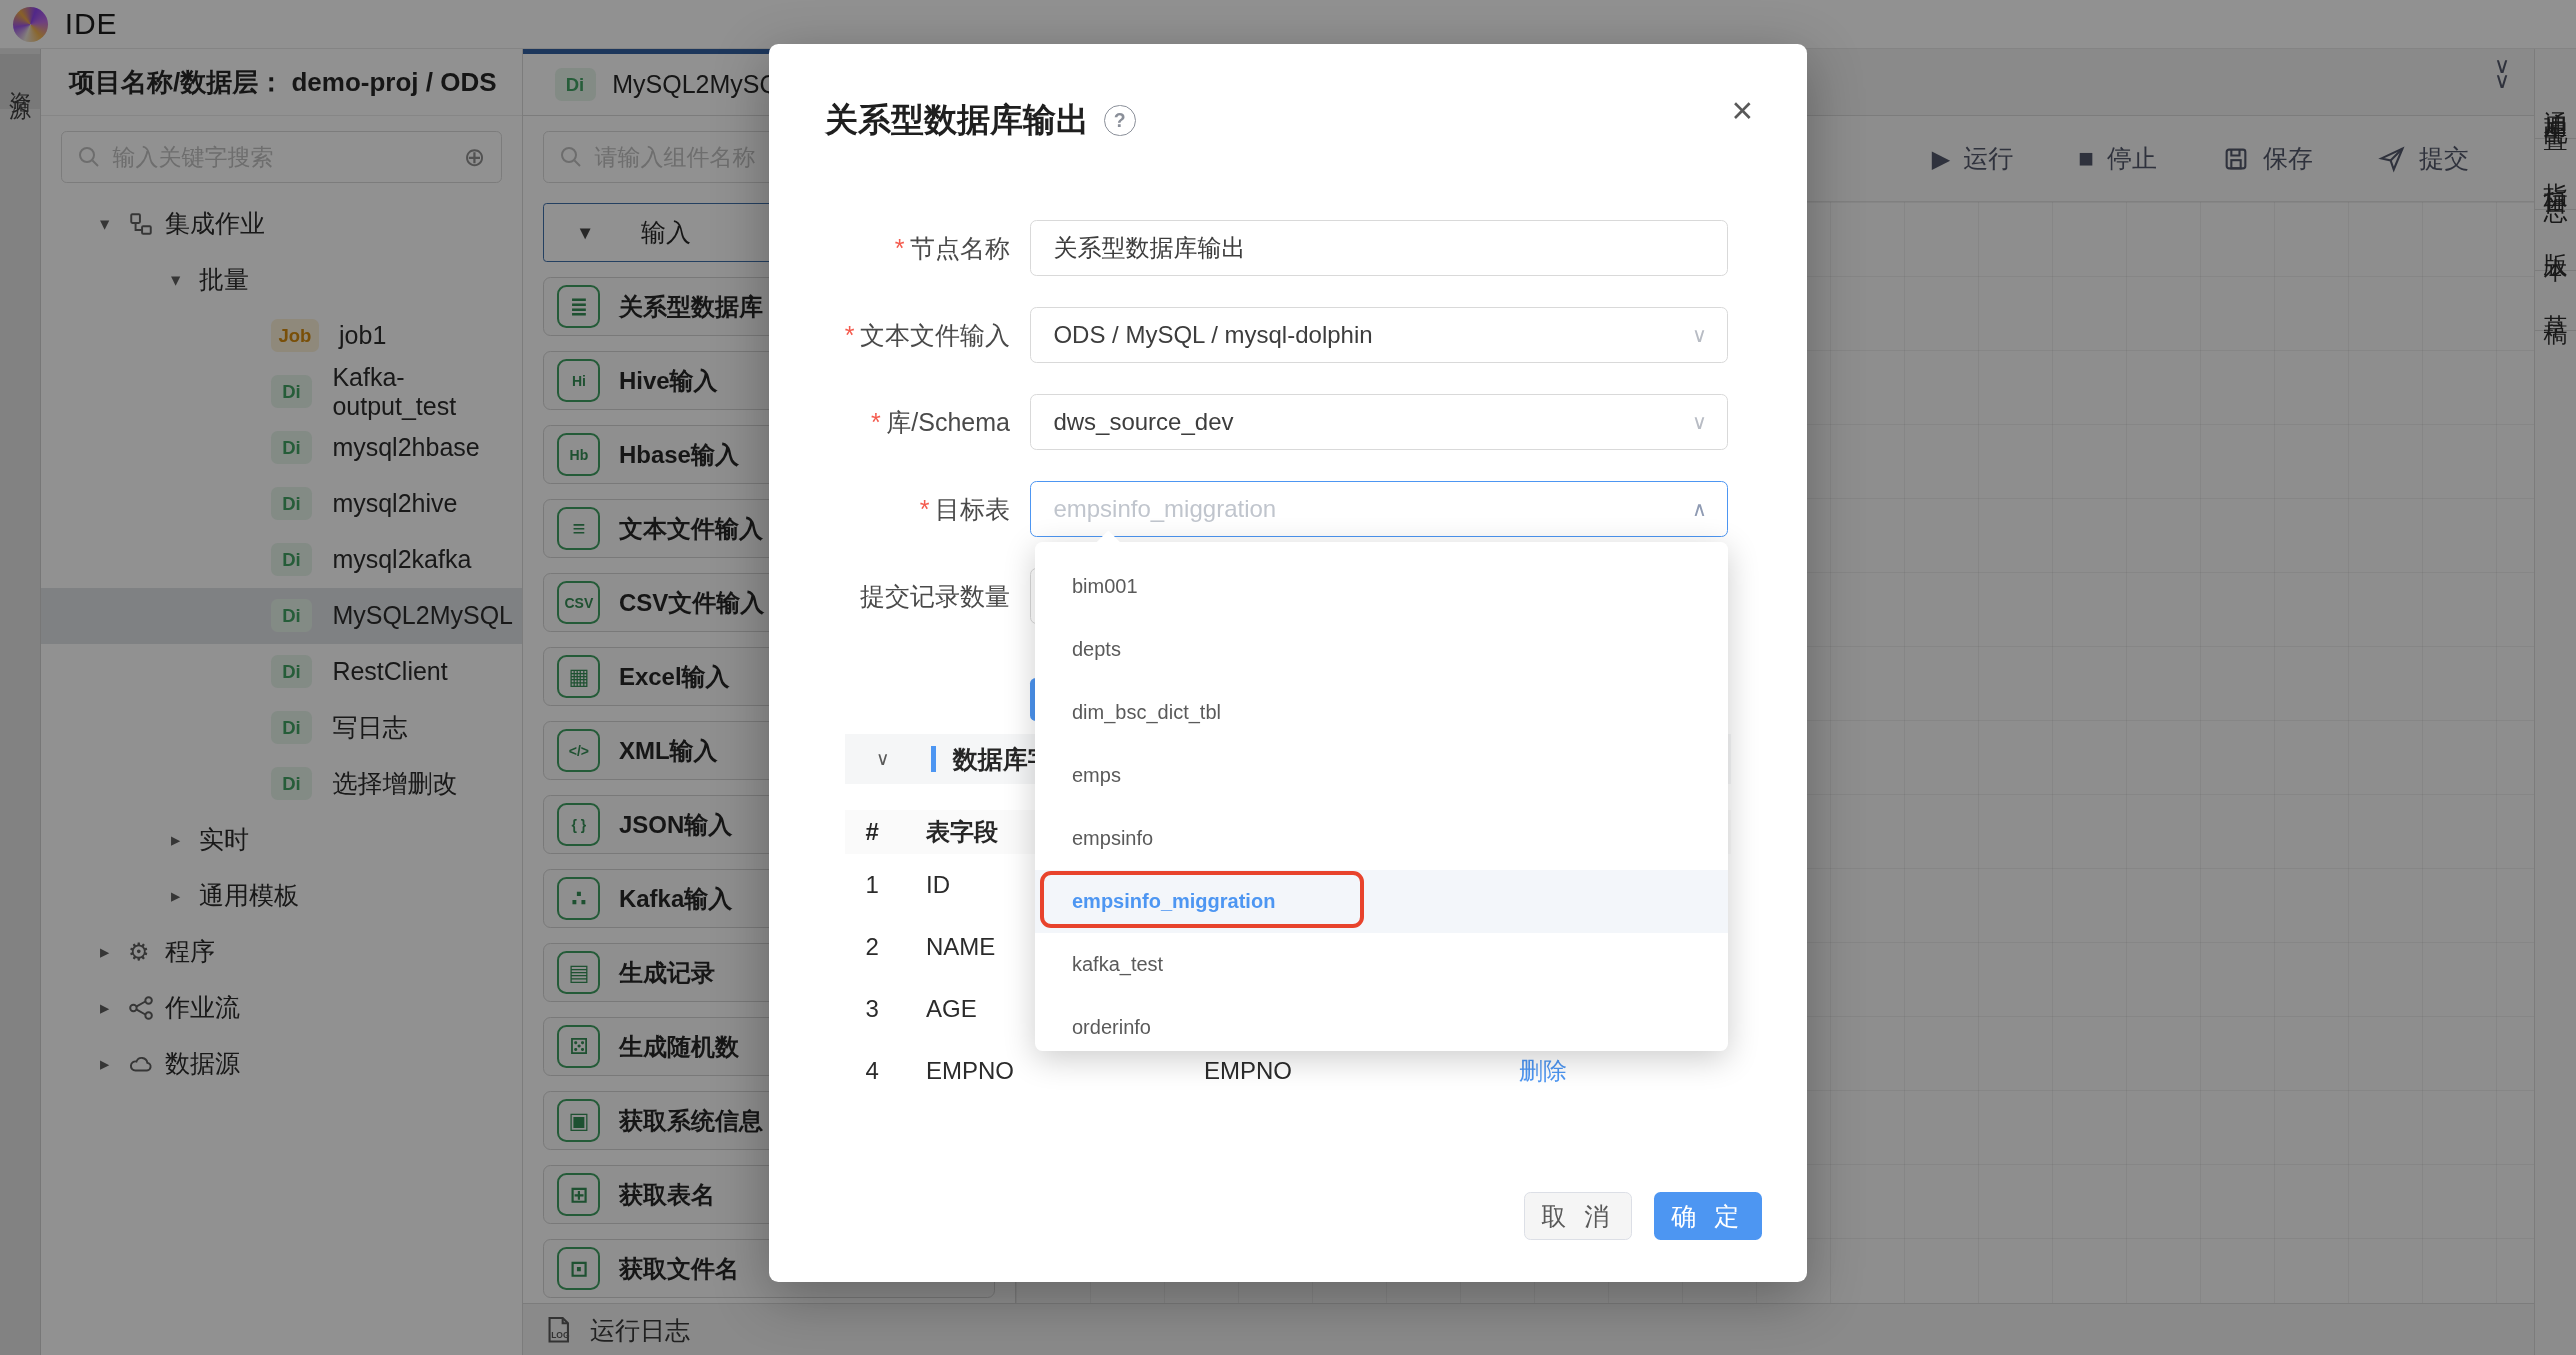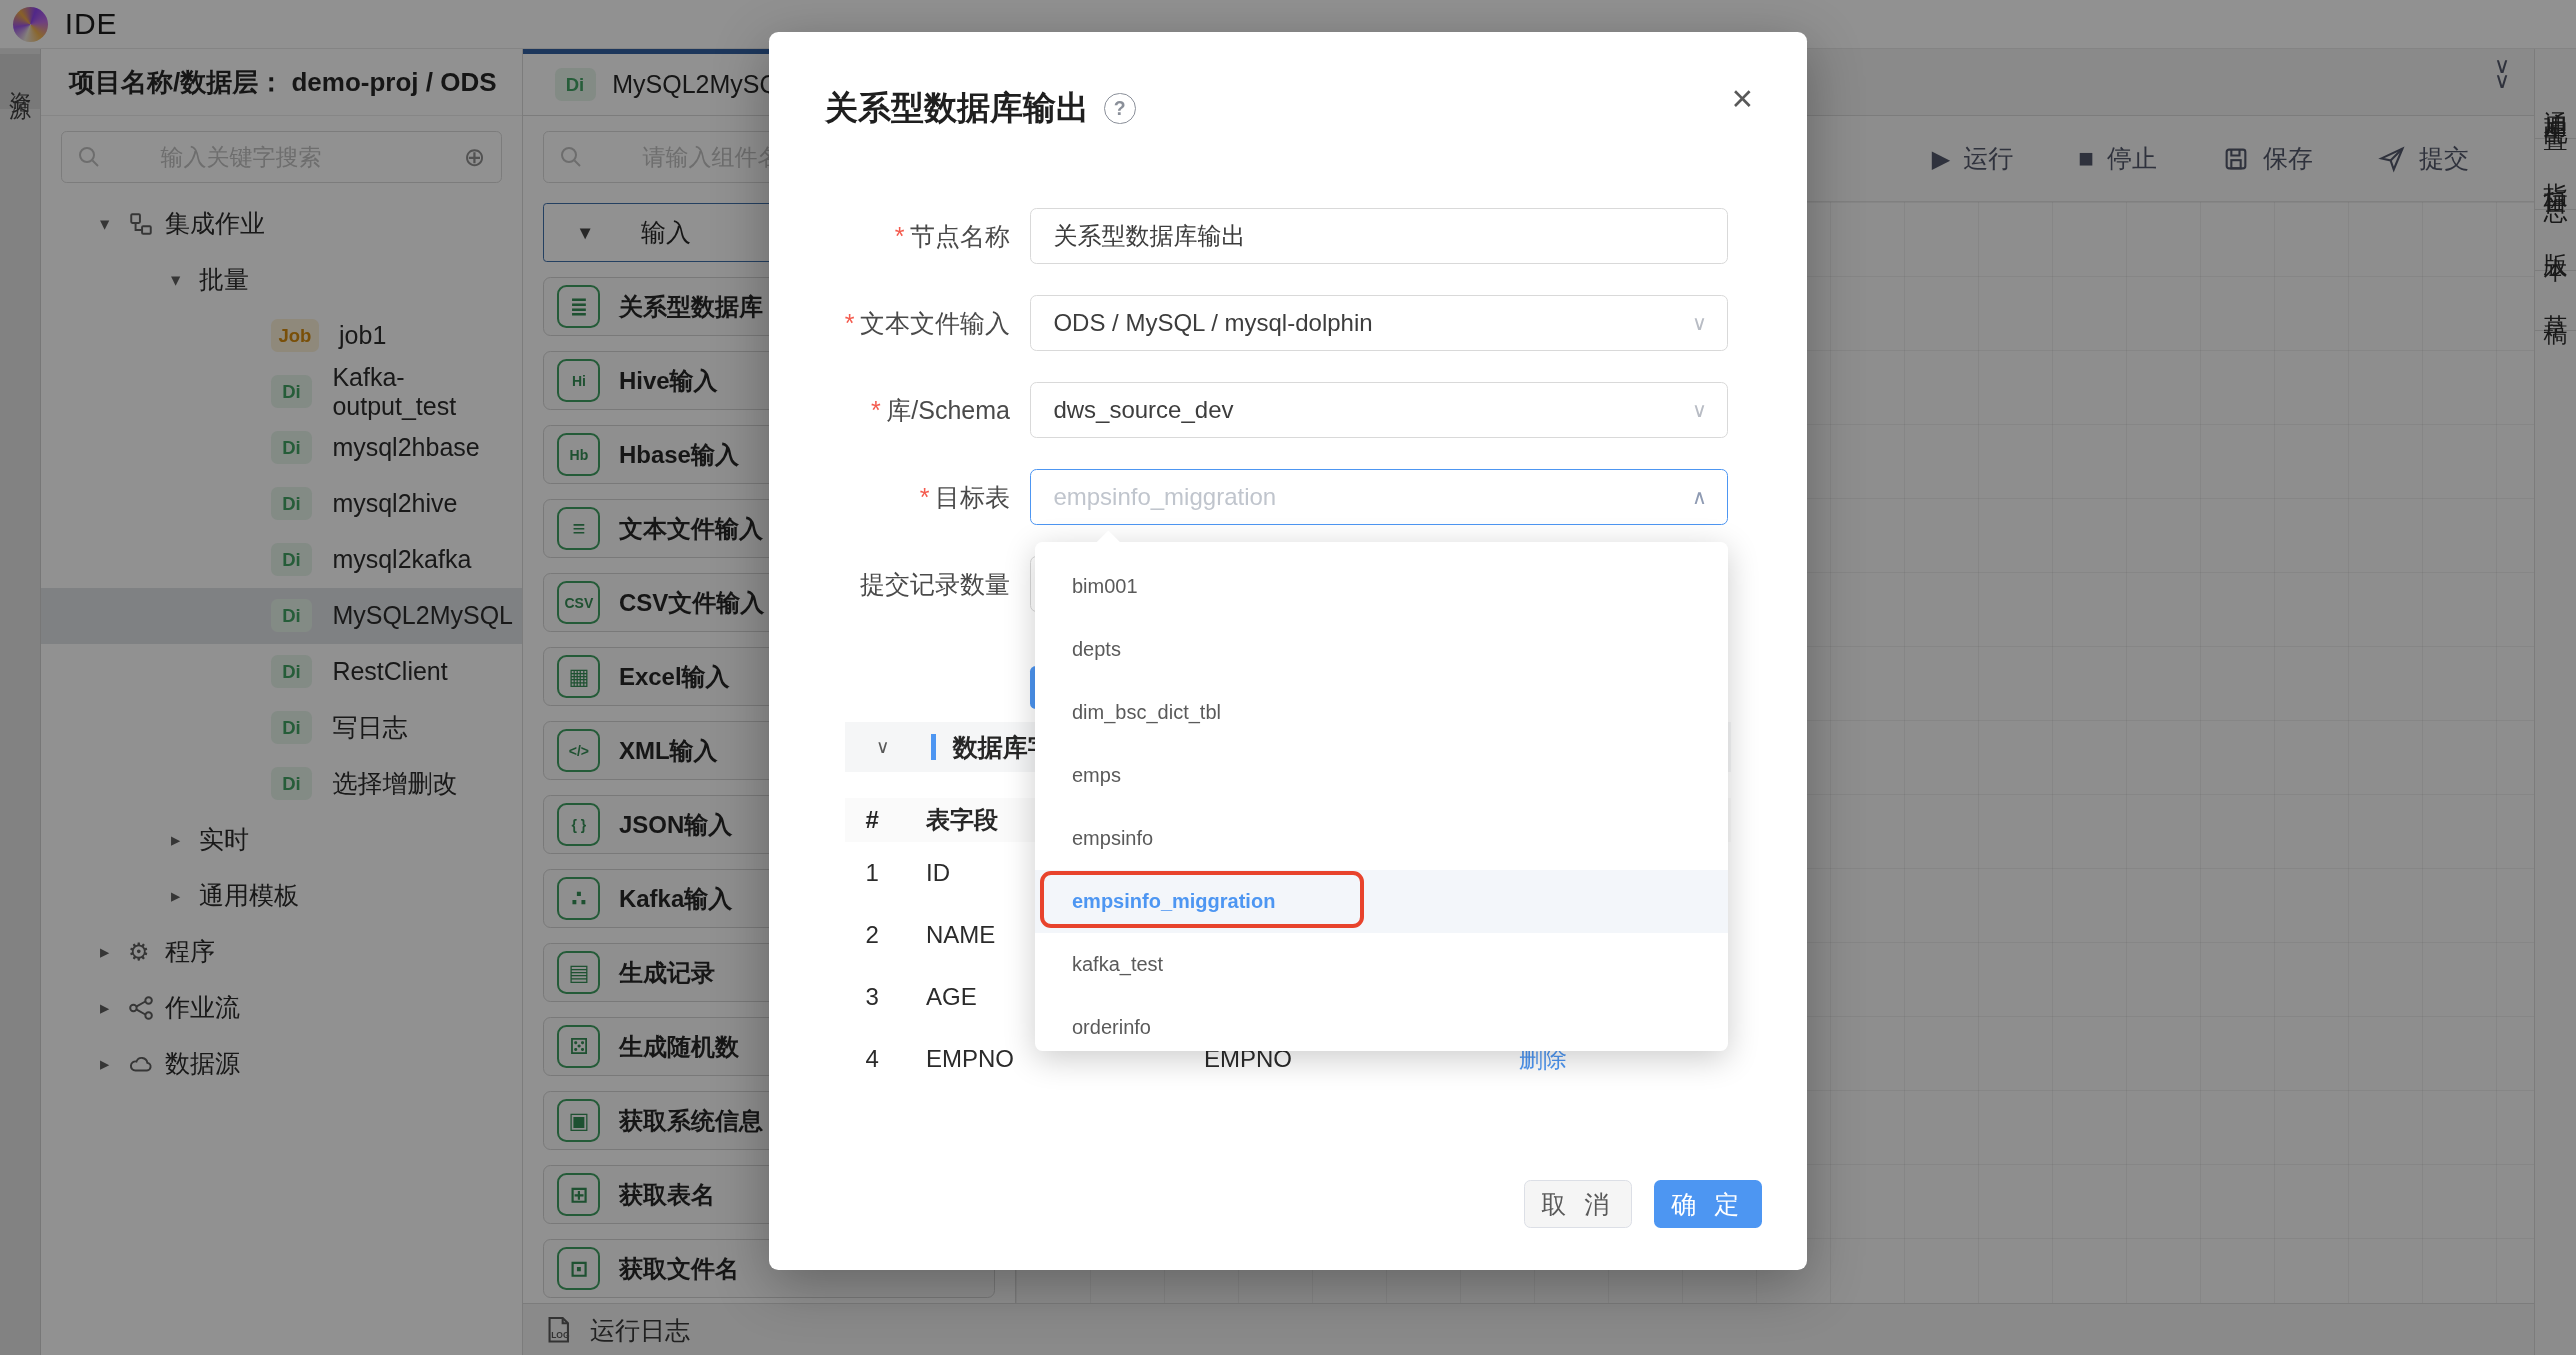--- a/index.html
+++ b/index.html
@@ -18,21 +18,21 @@
   
   .activity { width:41px; background:#e4e4e4; border-right:0.9px solid #cfcfcf; }
   .activity-tab { margin-top:4.6px; width:100%; padding:20.4px 0; background:#d3d3d3; display:flex; justify-content:center; }
   .vtext { writing-mode:vertical-rl; text-orientation:upright; font-size:22px; color:#3a3a3a; letter-spacing:7.4px; }
 
   
   .leftpanel { width:482px; background:#fff; border-right:0.9px solid #d9d9d9; display:flex; flex-direction:column; }
   .lp-header { height:67px; display:flex; align-items:center; padding-left:28px; border-bottom:0.9px solid #ececec; }
   .lp-header span { font-size:26px; font-weight:700; color:#1f1f1f; }
   .searchbox { margin:15px 20.4px 5.6px 20.4px; height:52px; border:1.4px solid #d9d9d9; border-radius:5.6px; background:#fff;
-               display:flex; align-items:center; padding:0 15px;gap:48px; }
+               display:flex; align-items:center; padding:0 15px; }
   .searchbox .ph { flex:1; font-size:23px; color:#bfbfbf; margin-left:11px; white-space:nowrap; overflow:hidden; }
   .locate { font-size:26px; color:#8c8c8c; }
   .tree { flex:1; padding-top:7.4px; overflow:hidden; }
   .trow { height:56px; display:flex; align-items:center; font-size:25px; color:#262626; cursor:default; }
   .trow.l0 { padding-left:59px; } .trow.l1 { padding-left:130px; } .trow.l2 { padding-left:230px; }
   .trow.sel { background:#dfe2e6; }
   .caret { width:28px; font-size:18.5px; color:#595959; flex:0 0 28px; }
   .ticon { width:37px; display:flex; align-items:center; color:#595959; flex:0 0 37px; font-size:24px; }
   .badge { height:33px; border-radius:6.5px; display:flex; align-items:center; justify-content:center;
            font-size:18.5px; font-weight:700; margin-right:20.4px; padding:0 7.4px; min-width:41px; }
@@ -77,21 +77,21 @@
   
   .rightbar { width:42px; background:#f6f6f6; border-left:0.9px solid #d9d9d9; display:flex; flex-direction:column; align-items:center; }
   .rb-item { width:100%; padding:24px 0; display:flex; justify-content:center; border-bottom:0.9px solid #d9d9d9; }
   .rb-item .vtext { font-size:24px; color:#262626; letter-spacing:5.6px; }
   .rb-item:first-child { margin-top:18.5px; }
 
   
   .dim { position:fixed; left:0; top:0; width:2576px; height:1356px; background:rgba(10,10,12,0.45); z-index:50; }
 
   
-  .modal { position:fixed; left:769px; top:32px; width:1038px; height:1238px; background:#fff; border-radius:9.3px;
+  .modal { position:fixed; left:769px; top:44px; width:1038px; height:1238px; background:#fff; border-radius:9.3px;
            box-shadow:0 15px 56px rgba(0,0,0,0.3); z-index:60; }
   .mtitle-row { position:absolute; left:56px; top:54px; display:flex; align-items:center; gap:15px; }
   .mtitle { font-size:33px; font-weight:600; color:#1f1f1f; }
   .help-ico { width:31.5px; height:31.5px; border:1.9px solid #8a8f99; border-radius:50%; color:#8a8f99;
               display:flex; align-items:center; justify-content:center; font-size:19.4px; font-weight:700; }
   .mclose { position:absolute; right:54px; top:48px; font-size:37px; color:#595959; line-height:1; cursor:pointer; }
   .mform { position:absolute; top:176px; left:0; right:0; }
   .mrow-f { display:flex; align-items:center; margin-bottom:31px; }
   .mlabel { flex:0 0 241px; text-align:right; font-size:25px; color:#4a4a4a; white-space:nowrap; }
   .star { color:#f45b4e; margin-right:5.6px; font-size:25px; }

